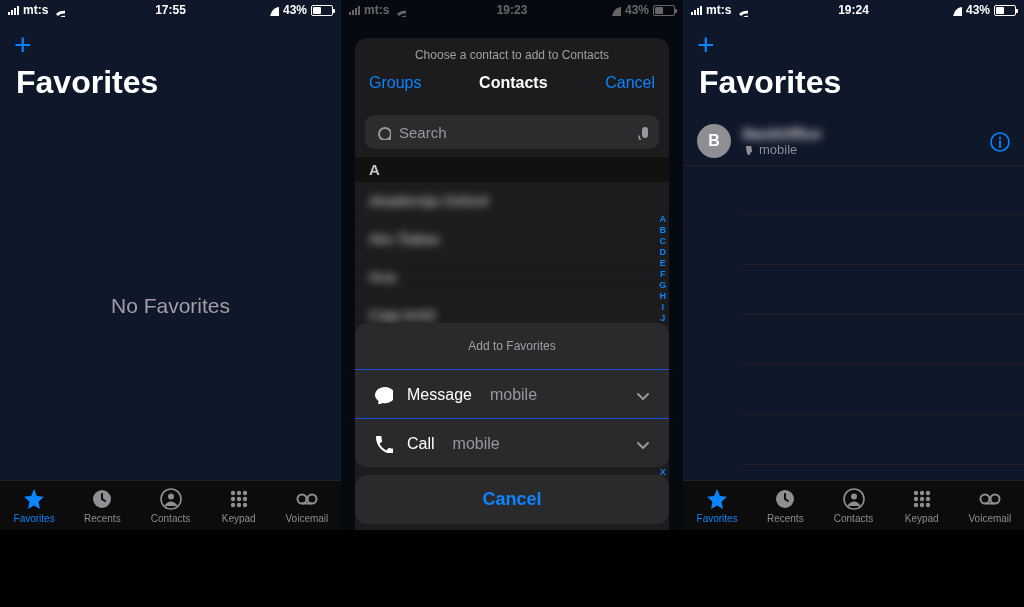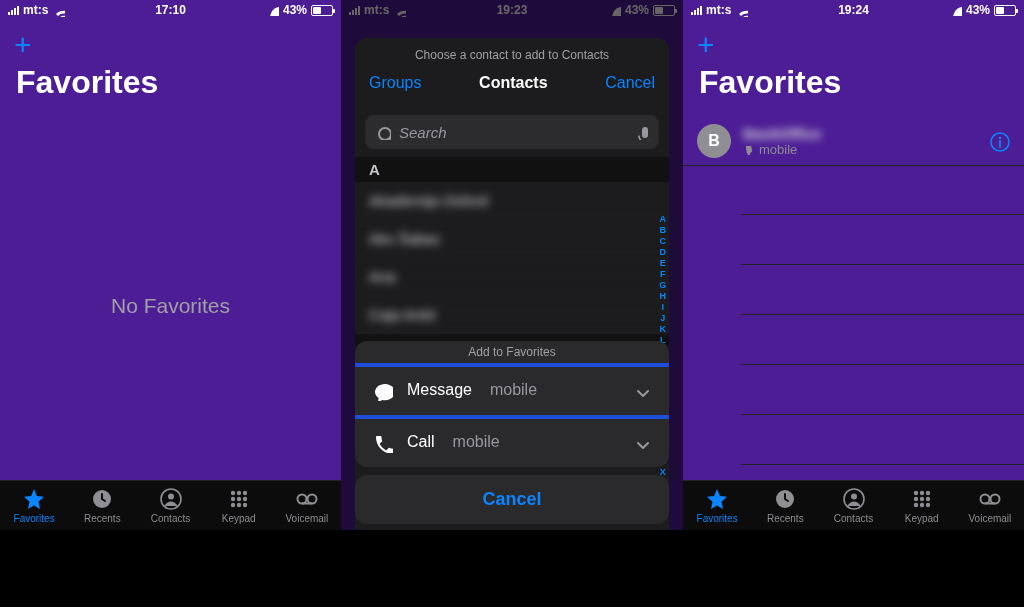--- a/index.html
+++ b/index.html
@@ -1,17 +1,17 @@
 <!DOCTYPE html>
 <html><head>
 <meta charset="utf-8">
 <style>
   * { margin:0; padding:0; box-sizing:border-box; font-family: -apple-system, "SF Pro Text", Helvetica, Arial, sans-serif; }
   body { background:#000; color:#fff; width:1024px; height:607px; overflow:hidden; display:flex; }
-  .pane { position:relative; height:530px; background:#4c1d95; }
+  .pane { position:relative; height:530px; background:#0f172a; }
   .p1 { width:341px; }
   .p2 { width:342px; }
   .p3 { width:341px; }
 
   
   .status { position:absolute; top:0; left:0; right:0; height:20px; display:flex; align-items:center; justify-content:space-between; padding:0 8px; font-size:12px; font-weight:600; color:#fff; }
   .status .left, .status .right { display:flex; align-items:center; gap:4px; }
   .status .center { position:absolute; left:50%; transform:translateX(-50%); }
   .bars { display:inline-flex; align-items:flex-end; gap:1px; }
   .bars span { width:2px; background:#fff; display:inline-block; }
@@ -34,31 +34,31 @@
   .tab svg{width:24px;height:24px;}
 
   
   .dim { position:absolute; inset:0; background:rgba(0,0,0,0.6); }
   .sheet { position:absolute; top:38px; left:14px; right:14px; bottom:0; background:#1c1c1e; border-radius:12px 12px 0 0; overflow:hidden; }
   .sheet-title { text-align:center; font-size:12px; color:#a0a0a5; padding:10px 0 6px; }
   .sheet-nav { display:flex; justify-content:space-between; align-items:center; padding:6px 14px 23px; font-size:16px; }
   .sheet-nav .link{ color:#0a84ff; }
   .sheet-nav .mid{ color:#fff; font-weight:600; }
   .searchbar { margin:0 10px 8px; background:#2c2c2e; border-radius:9px; height:34px; display:flex; align-items:center; padding:0 10px; gap:8px; color:#98989e;}
-  .searchbar input{ flex:1; background:transparent; border:none; outline:none; color:#fff; font-size:15px;font-style:italic;}
+  .searchbar input{ flex:1; background:transparent; border:none; outline:none; color:#fff; font-size:15px;}
   .searchbar input::placeholder{color:#98989e;}
   .sec-hdr{ background:#111; color:#c7c7cc; font-size:15px; font-weight:600; padding:4px 14px;}
   .contact-row{ color:#ddd; font-size:15px; padding:10px 14px; border-bottom:1px solid #2a2a2c; filter:blur(4px);}
   .index { position:absolute; right:2px; top:176px; display:flex; flex-direction:column; gap:0; color:#0a84ff; font-size:9px; font-weight:600; line-height:11px; text-align:center;}
 
   
   .action { position:absolute; left:14px; right:14px; bottom:6px; }
   .action-block { background:#2a2a2c; border-radius:12px; overflow:hidden; }
-  .action-title { text-align:center; font-size:12px; color:#a0a0a5; padding:4px 0;}
-  .action-row { display:flex; align-items:flex-start; gap:14px; padding:14px 18px; border-top:4px solid #1d4ed8; color:#fff; font-size:16px;}
+  .action-title { text-align:center; font-size:12px; color:#a0a0a5; padding:16px 0;}
+  .action-row { display:flex; align-items:flex-end; gap:14px; padding:14px 18px; border-top:1px solid #1d4ed8; color:#fff; font-size:16px;}
   .action-row .sub{ color:#98989e; margin-left:4px;}
   .action-row .chev{ margin-left:auto; color:#98989e;}
   .action-row svg{width:20px;height:20px;}
   .cancel-btn { margin-top:8px; background:#2a2a2c; border-radius:12px; text-align:center; padding:14px 0; color:#0a84ff; font-size:18px; font-weight:600;}
 
   
   .fav-row { position:absolute; top:116px; left:0; right:0; height:50px; display:flex; align-items:center; padding:0 14px; border-bottom:1px solid #222;}
   .avatar { width:34px; height:34px; border-radius:50%; background:#8e8e93; display:flex; align-items:center; justify-content:center; font-weight:600; color:#fff; font-size:16px; margin-right:12px;}
   .fav-main { flex:1; display:flex; flex-direction:column; }
   .fav-name { font-size:15px; font-weight:600; filter:blur(4px); color:#ddd;}
@@ -139,21 +139,21 @@
           <span></span>
           <span></span>
           <span></span>
           <span></span>
         </span>
       <span>mt:s</span>
       <svg class="wifi-ic">
           <use href="#ic-wifi"></use>
         </svg>
     </div>
-    <div class="center">17:10</div>
+    <div class="center">17:55</div>
     <div class="right">
       <svg class="moon">
           <use href="#ic-moon"></use>
         </svg>
       <span>43%</span>
       <span class="batt">
           <span class="fill"></span>
         </span>
     </div>
   </div>

